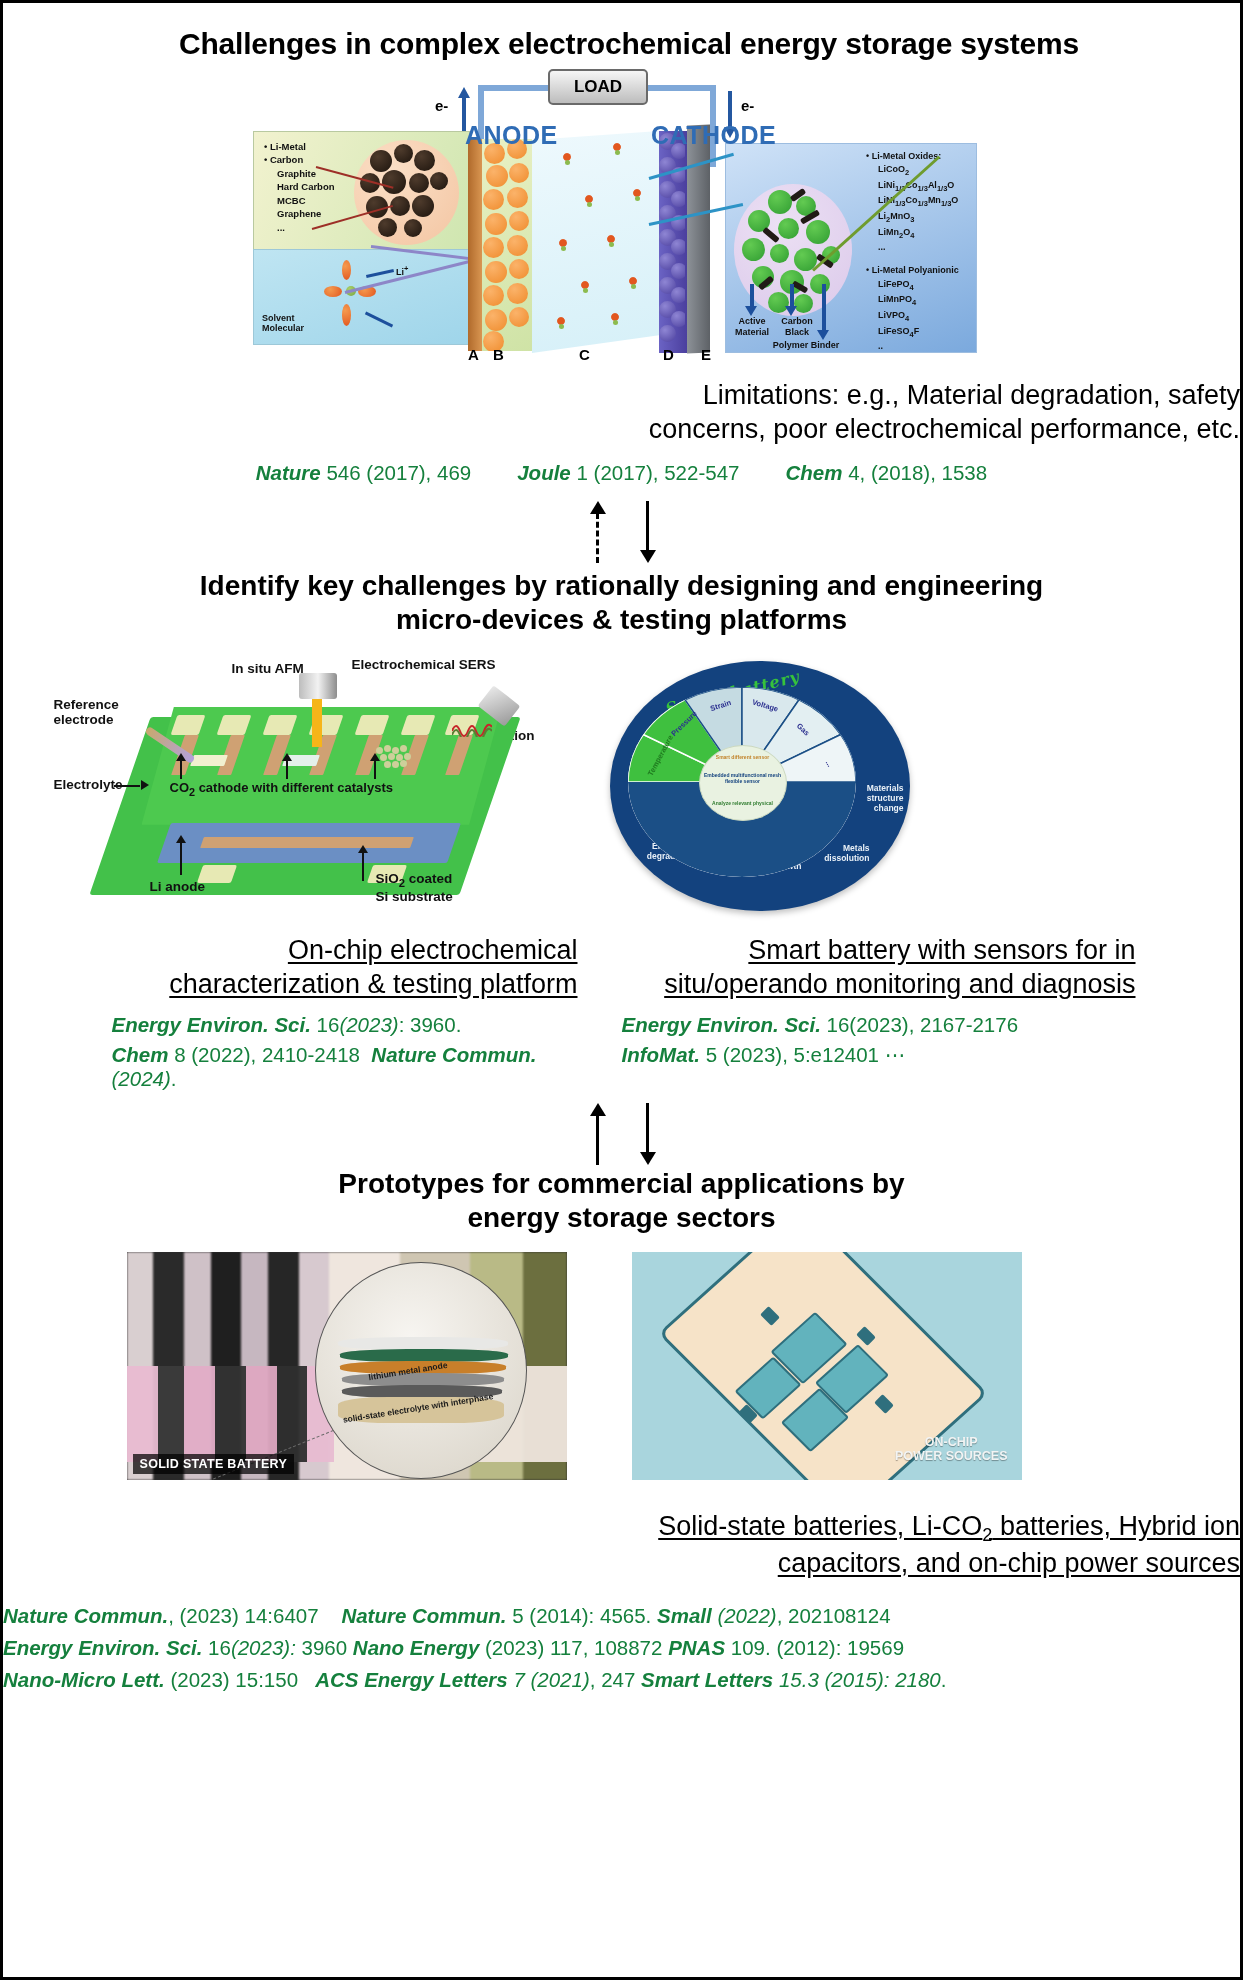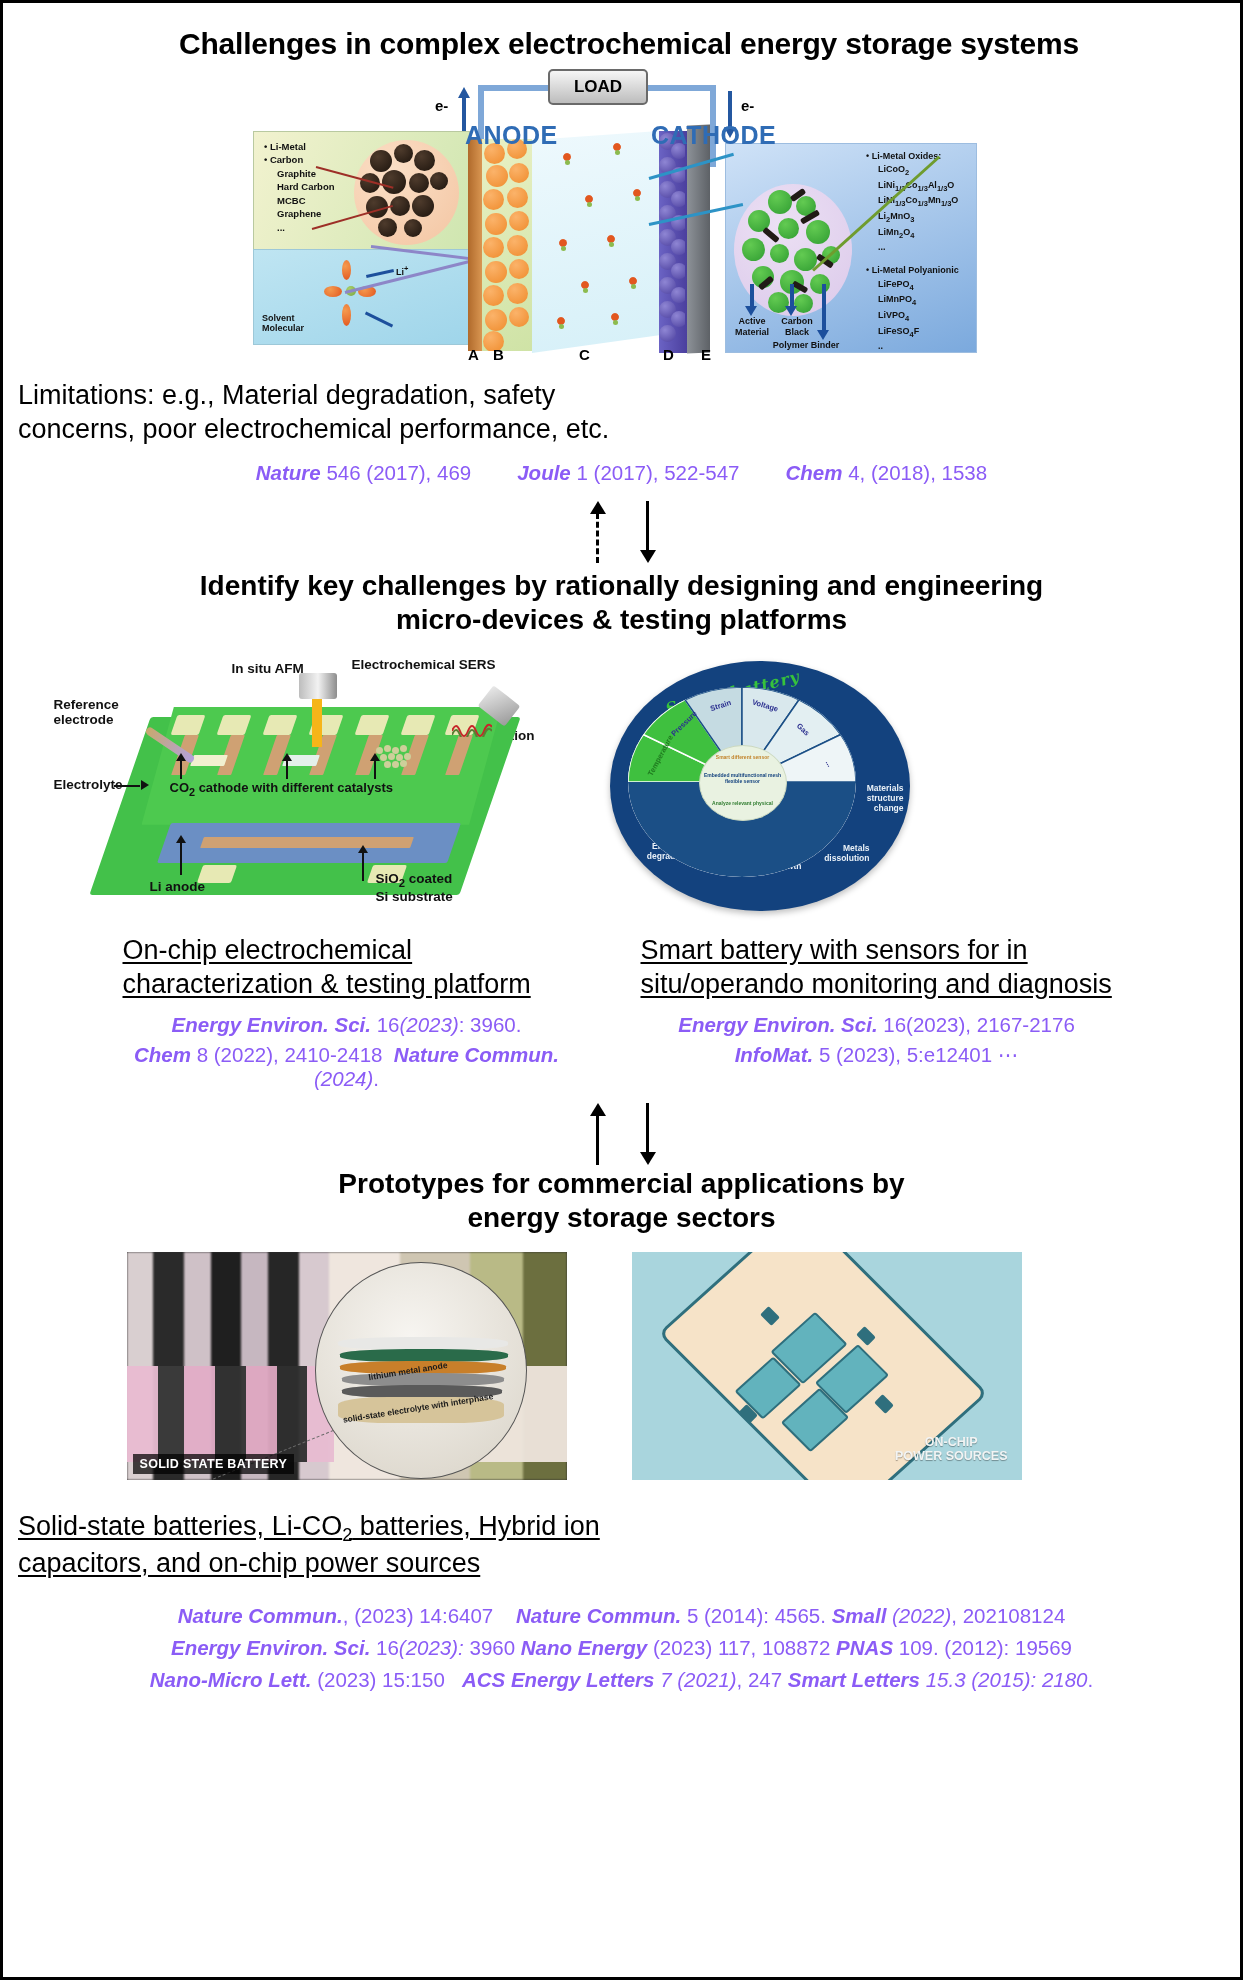--- a/index.html
+++ b/index.html
@@ -3,23 +3,23 @@
 <meta charset="utf-8">
 <style>
   html,body{margin:0;padding:0;background:#ffffff;}
   body{font-family:"Liberation Sans",sans-serif;}
   #page{position:relative;width:1243px;height:1980px;background:#fff;box-sizing:border-box;border:3px solid #000;overflow:hidden;}
 
   
   .title{font-weight:bold;text-align:center;color:#000;}
   .h-main{font-size:30px;letter-spacing:-0.2px;}
   .h-sec{font-size:28px;line-height:1.22;}
-  .cap{font-size:27px;line-height:1.25;text-align:left;color:#000;margin-left:15px;}
+  .cap{font-size:27px;line-height:1.25;text-align:right;color:#000;}
   .cap u{text-decoration:underline;text-underline-offset:3px;}
-  .cite{font-size:20.5px;text-align:center;color:#8b5cf6;}
+  .cite{font-size:20.5px;color:#15803d;}
   .cite b{font-weight:bold;font-style:italic;}
   .cite i{font-style:italic;}
   .row{display:flex;justify-content:center;align-items:baseline;gap:46px;}
 
   
   .arrows{display:flex;justify-content:center;gap:34px;height:62px;}
   .arrow{position:relative;width:16px;height:62px;}
   .arrow .shaft{position:absolute;left:7px;top:10px;width:0;height:52px;border-left:3px solid #000;}
   .arrow.dashed .shaft{border-left:3px dashed #000;}
   .arrow .headup{position:absolute;left:1px;top:0;width:0;height:0;border-left:8px solid transparent;border-right:8px solid transparent;border-bottom:13px solid #000;}

